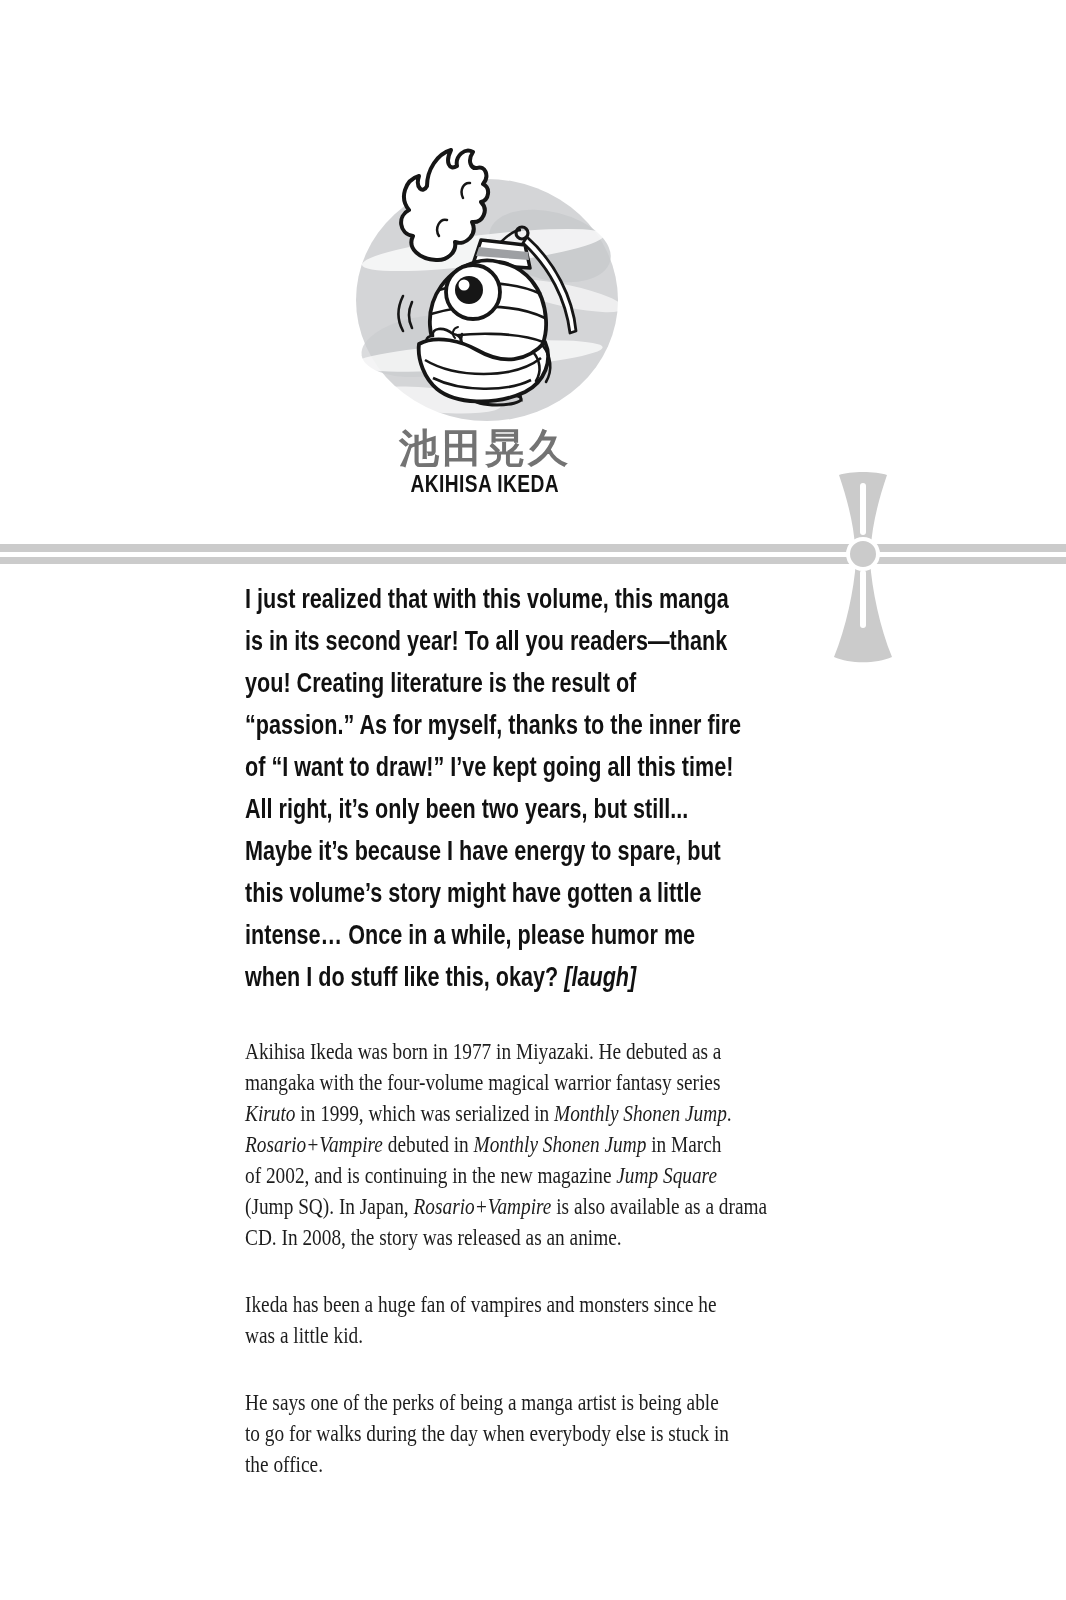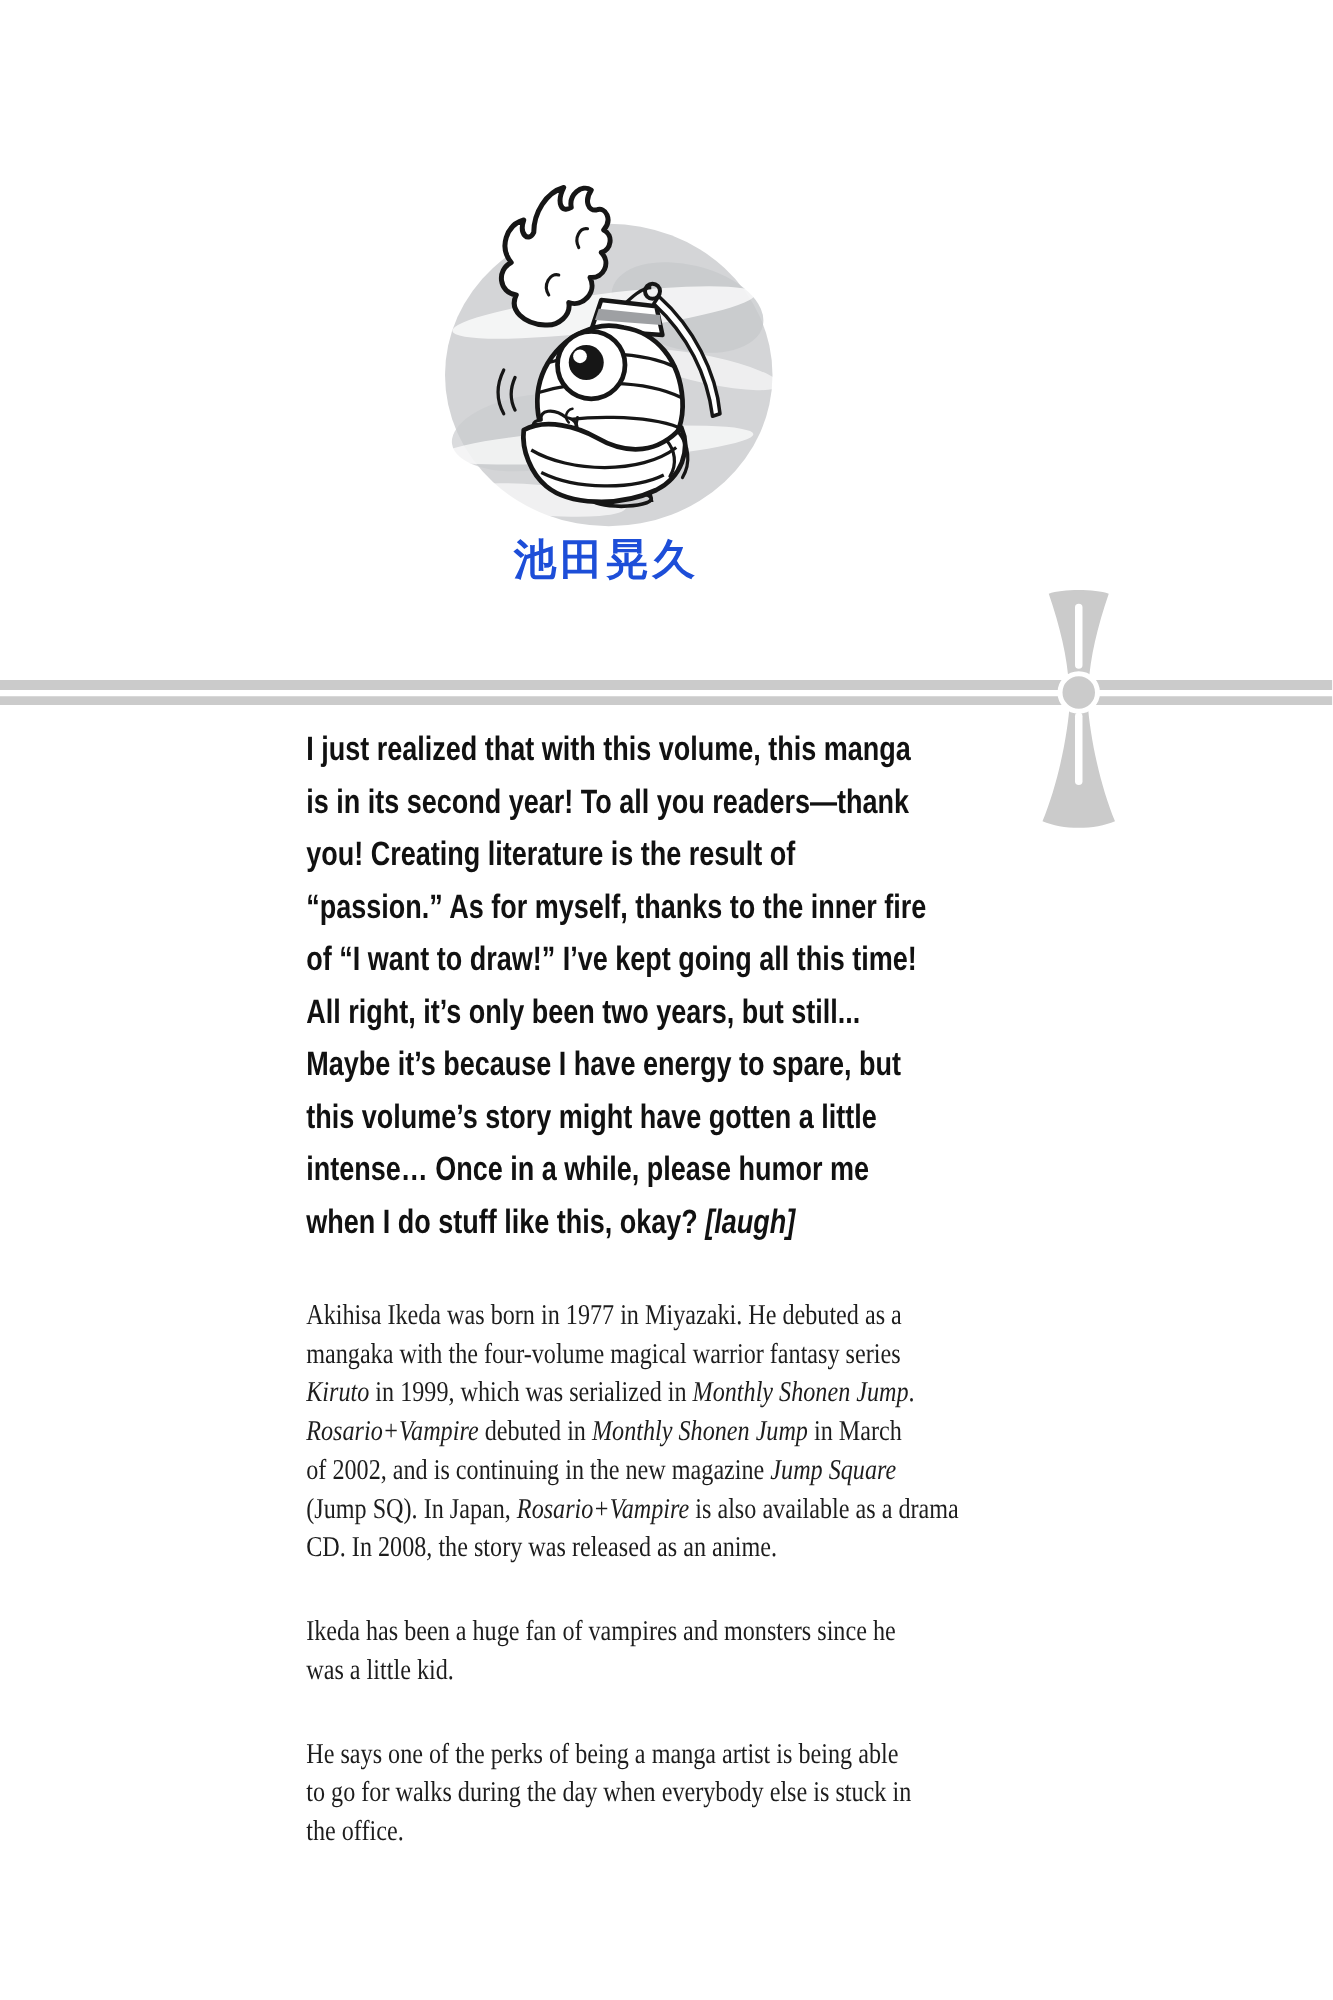--- a/index.html
+++ b/index.html
@@ -8,22 +8,22 @@
     background:#ffffff; overflow:hidden;
     font-family:"Liberation Sans", sans-serif;
     color:#141414;
   }
   
   .illo { position:absolute; left:335px; top:138px; width:310px; height:295px; }
 
   
   .names { position:absolute; left:245px; top:428px; width:480px; text-align:center; }
   .name-jp {
-    font-size:34px; font-weight:700; letter-spacing:3px;
-    line-height:40px; color:#1d4ed8;
+    font-size:40px; font-weight:700; letter-spacing:3px;
+    line-height:40px; color:#737373;
     font-family:"DejaVu Sans","Liberation Sans",sans-serif;
   }
   .name-en { margin-top:3px; font-size:24px; font-weight:700; line-height:26px; color:#121212; }
   .name-en .squeeze { display:inline-block; transform:scaleX(.8); transform-origin:50% 50%; letter-spacing:.5px; }
 
   
   .stripe { position:absolute; left:0; width:1066px; background:#cbcbcb; }
   .stripe-top { top:544px; height:8px; }
   .stripe-bottom { top:557px; height:7px; }
   .ornament { position:absolute; left:826px; top:470px; width:74px; height:198px; }
@@ -140,20 +140,21 @@
         <path d="M68 158 C62 170 62 182 68 193"></path>
         <path d="M77 164 C73 173 73 182 77 190"></path>
         <path d="M198 214 C205 222 207 233 201 243"></path>
         <path d="M208 208 C216 218 218 232 211 244"></path>
       </g>
     </g>
   </svg>
 
   <div class="names">
     <div class="name-jp">池田晃久</div>
+    <div class="name-en"><span class="squeeze">AKIHISA IKEDA</span></div>
   </div>
 
   <div class="stripe stripe-top"></div>
   <div class="stripe stripe-bottom"></div>
 
   <svg class="ornament" viewBox="0 0 74 198" aria-hidden="true">
     <path d="M13 5 C24 1 50 1 61 5 C52 31 46 57 45 77 L29 77 C28 57 22 31 13 5 Z" fill="#cbcbcb"></path>
     <rect x="34" y="13" width="6" height="52" rx="3" fill="#ffffff"></rect>
     <path d="M30 91 L44 91 C46 120 54 158 66 187 C50 194 24 194 8 187 C20 158 28 120 30 91 Z" fill="#cbcbcb"></path>
     <rect x="34" y="100" width="6" height="58" rx="3" fill="#ffffff"></rect>

